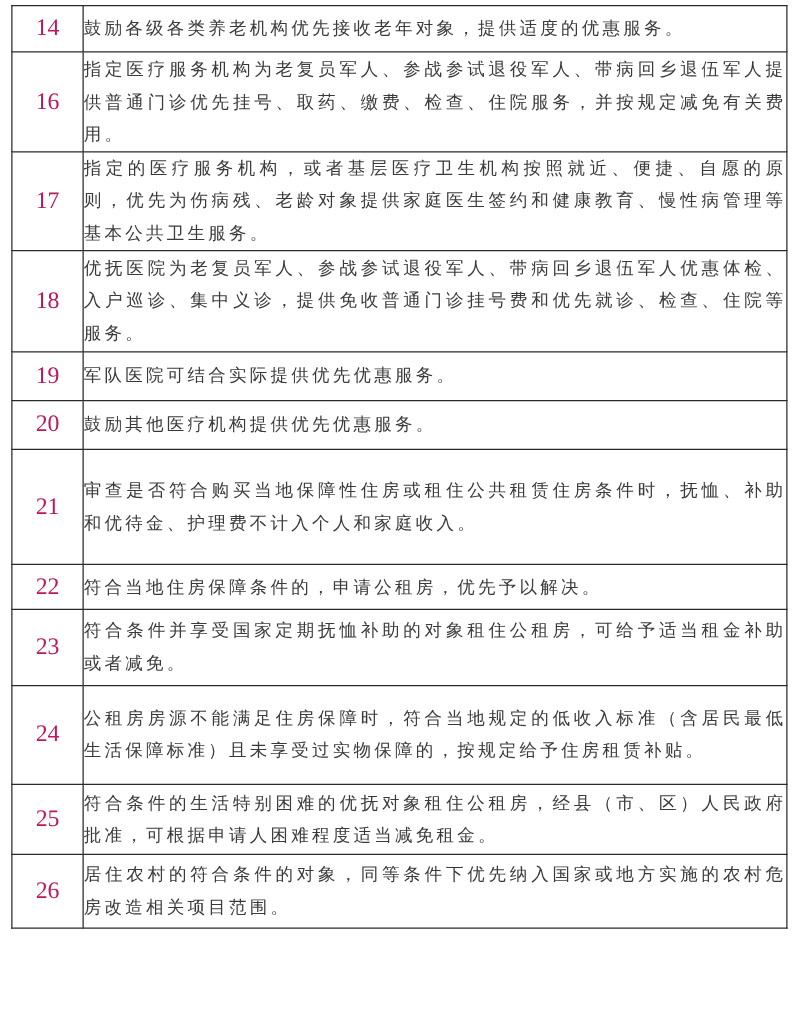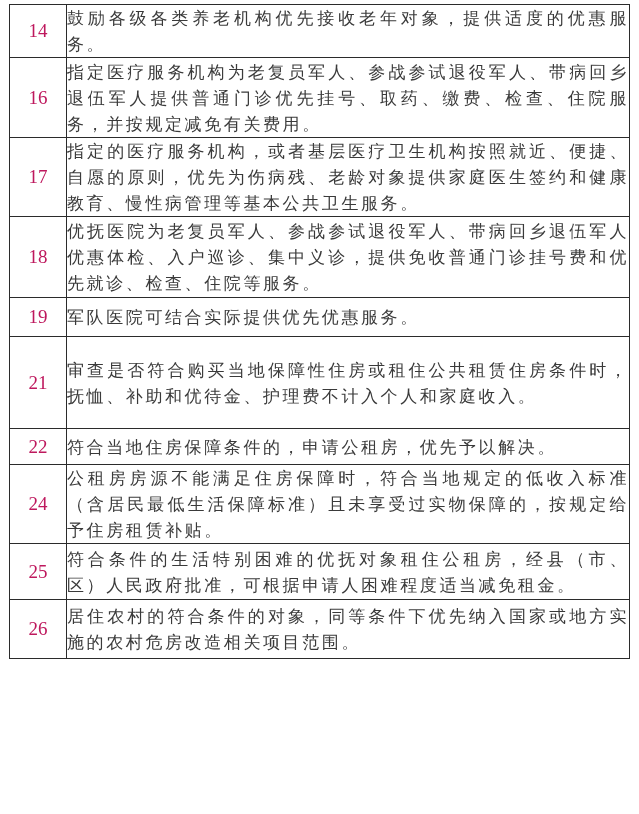--- a/index.html
+++ b/index.html
@@ -3,21 +3,21 @@
 <meta charset="utf-8">
 <style>
   html, body { margin: 0; padding: 0; background: #ffffff; }
   body { width: 639px; height: 814px; position: relative; overflow: hidden;
          font-family: "DejaVu Serif", "Liberation Serif", serif; color: #2a2a2a; }
   table.policy { position: absolute; left: 9px; top: 4px; width: 621px;
                  border-collapse: collapse; table-layout: fixed; }
   table.policy td { border: 1.5px solid #2b2b2b; padding: 0; vertical-align: middle; }
   td.num { width: 56px; text-align: center; font-family: "Liberation Serif", serif;
            font-size: 19px; color: #be185d; }
-  td.text { padding: 4px 8px 4px 8px; font-size: 17px; line-height: 26px;
+  td.text { padding: 4px 8px 4px 8px; font-size: 14px; line-height: 26px;
             letter-spacing: 2.6px; color: #3a3a3a; text-align: justify; }
 </style>
 </head>
 <body>
 
 <table class="policy">
   <tbody id="rows">
       <tr style="height: 37px;">
         <td class="num">14</td>
         <td class="text">鼓励各级各类养老机构优先接收老年对象，提供适度的优惠服务。</td>
@@ -31,27 +31,35 @@
         <td class="text">指定的医疗服务机构，或者基层医疗卫生机构按照就近、便捷、自愿的原则，优先为伤病残、老龄对象提供家庭医生签约和健康教育、慢性病管理等基本公共卫生服务。</td>
       </tr>
       <tr style="height: 81px;">
         <td class="num">18</td>
         <td class="text">优抚医院为老复员军人、参战参试退役军人、带病回乡退伍军人优惠体检、入户巡诊、集中义诊，提供免收普通门诊挂号费和优先就诊、检查、住院等服务。</td>
       </tr>
       <tr style="height: 39px; margin-top: 28px;">
         <td class="num">19</td>
         <td class="text">军队医院可结合实际提供优先优惠服务。</td>
       </tr>
+      <tr style="height: 39px;">
+        <td class="num">20</td>
+        <td class="text">鼓励其他医疗机构提供优先优惠服务。</td>
+      </tr>
       <tr style="height: 92px;">
         <td class="num">21</td>
         <td class="text">审查是否符合购买当地保障性住房或租住公共租赁住房条件时，抚恤、补助和优待金、护理费不计入个人和家庭收入。</td>
       </tr>
       <tr style="height: 36px; margin-top: 36px;">
         <td class="num">22</td>
         <td class="text">符合当地住房保障条件的，申请公租房，优先予以解决。</td>
+      </tr>
+      <tr style="height: 61px;">
+        <td class="num">23</td>
+        <td class="text">符合条件并享受国家定期抚恤补助的对象租住公租房，可给予适当租金补助或者减免。</td>
       </tr>
       <tr style="height: 79px;">
         <td class="num">24</td>
         <td class="text">公租房房源不能满足住房保障时，符合当地规定的低收入标准（含居民最低生活保障标准）且未享受过实物保障的，按规定给予住房租赁补贴。</td>
       </tr>
       <tr style="height: 56px;">
         <td class="num">25</td>
         <td class="text">符合条件的生活特别困难的优抚对象租住公租房，经县（市、区）人民政府批准，可根据申请人困难程度适当减免租金。</td>
       </tr>
       <tr style="height: 59px;">

